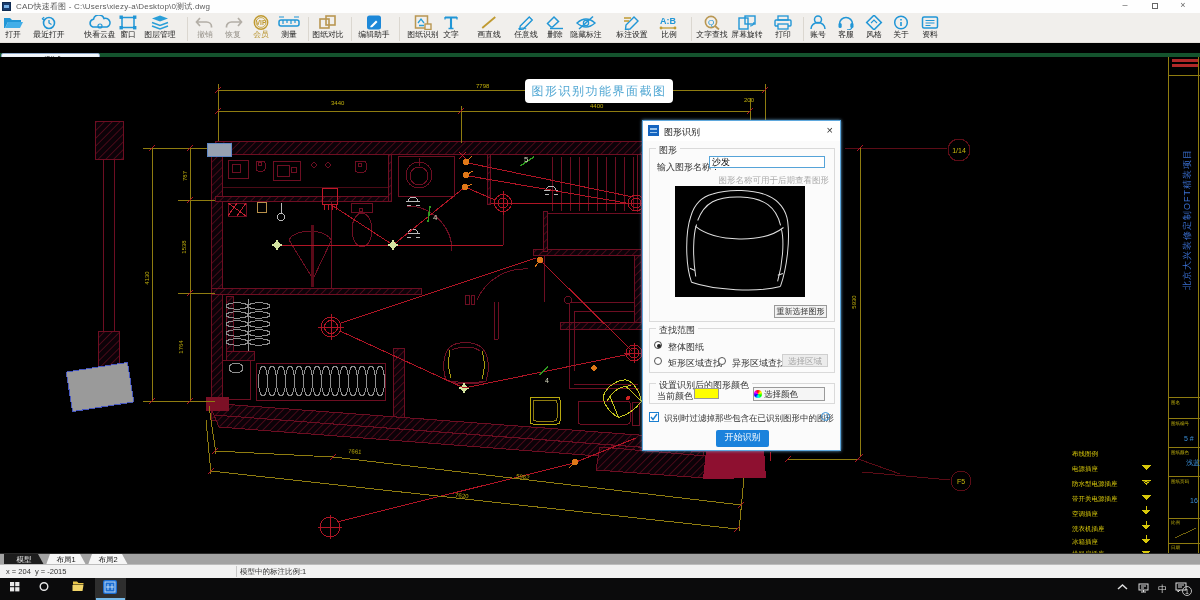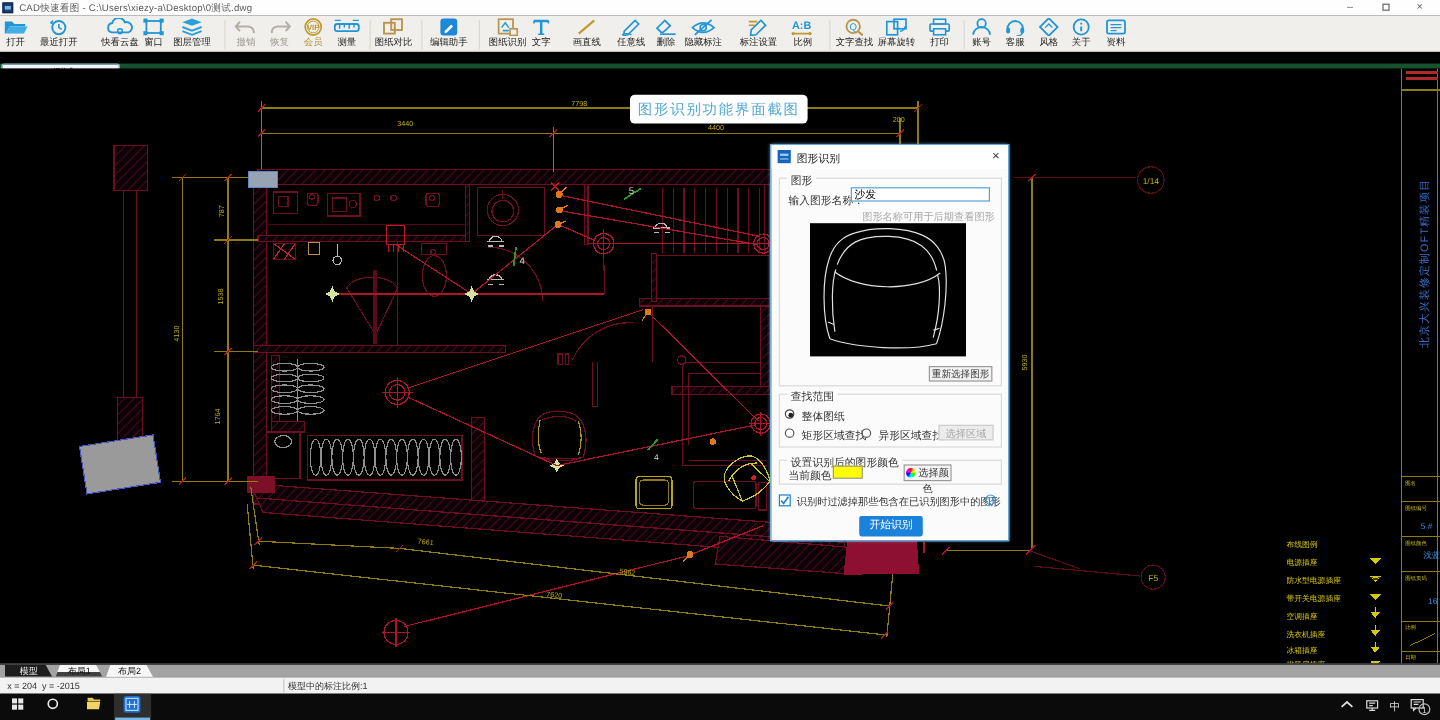--- a/index.html
+++ b/index.html
@@ -630,38 +630,38 @@
     <span style="position:absolute; left:18px; top:28px;">矩形区域查找</span>
     <span style="position:absolute; left:68px; top:28px; width:8px; height:8px; border:1px solid #555; border-radius:50%; background:#fff;"></span>
     <span style="position:absolute; left:82px; top:28px;">异形区域查找</span>
     <span style="position:absolute; left:132px; top:25px; width:46px; height:13px; background:#ececec; border:1px solid #cfcfcf; color:#a5a5a5; text-align:center; line-height:12px; font-size:8.5px;">选择区域</span>
   </div>
 
   <div style="position:absolute; left:6px; top:262px; width:186px; height:21px; border:1px solid #dadada; border-bottom-color:#dadada;">
     <span style="position:absolute; left:6px; top:-5px; background:#fbfbfb; padding:0 3px;text-align:right;">设置识别后的图形颜色</span>
     <span style="position:absolute; left:7px; top:6px;">当前颜色：</span>
     <span style="position:absolute; left:44px; top:4px; width:25px; height:11px; background:#ffff00; border:1px solid #999;"></span>
-    <span style="position:absolute; left:103px; top:3px; width:40px; height:14px; background:#f5f5f5; border:1px solid #9a9a9a; text-align:center; line-height:13px; font-size:8.5px;"><span style="display:inline-block; width:8px; height:8px; border-radius:50%; background:conic-gradient(red,yellow,lime,cyan,blue,magenta,red); vertical-align:-1px; margin-right:2px;"></span>选择颜色</span>
+    <span style="position:absolute; left:103px; top:3px; width:72px; height:14px; background:#f5f5f5; border:1px solid #9a9a9a; text-align:left; line-height:13px; font-size:8.5px;"><span style="display:inline-block; width:8px; height:8px; border-radius:50%; background:conic-gradient(red,yellow,lime,cyan,blue,magenta,red); vertical-align:-1px; margin-right:2px;"></span>选择颜色</span>
   </div>
 
   <span style="position:absolute; left:6px; top:291px; width:10px; height:10px; border:1px solid #1a7fd0; background:#fff;">
           <svg width="8" height="8" viewBox="0 0 8 8" style="position:absolute;left:0px;top:0px">
             <path d="M1 4 l2 2.5 L7 1" stroke="#1a7fd0" stroke-width="1.4" fill="none"></path>
           </svg>
         </span>
   <span style="position:absolute; left:21px; top:292px; font-size:8.5px;">识别时过滤掉那些包含在已识别图形中的图形</span>
   <span style="position:absolute; left:178px; top:291px; width:9px; height:9px; border:1.2px solid #3a93d8; border-radius:50%; color:#3a93d8; font-size:8px; text-align:center; line-height:9px;">?</span>
 
   <div style="position:absolute; left:73px; top:309px; width:53px; height:17px; background:#1b82dc; border-radius:2px; color:#fff; text-align:center; line-height:17px; font-size:9px;font-family:Liberation Mono, monospace;">开始识别</div>
 </div>
 </div>
 
 <div id="sheettabs">
   <div class="stab" style="left:4px; width:40px; background:#1d1d1d; color:#f2f2f2; clip-path:polygon(0 0, 34px 0, 40px 100%, 0 100%);">模型</div>
-  <div class="stab" style="left:46px; width:40px; background:#f6f6f6; color:#111; clip-path:polygon(4px 0, 34px 0, 40px 100%, 0 100%); border-bottom:5px solid #404040;">布局1</div>
+  <div class="stab" style="left:46px; width:40px; background:#f6f6f6; color:#111; clip-path:polygon(4px 0, 34px 0, 40px 100%, 0 100%); border-bottom:1px solid #404040;">布局1</div>
   <div class="stab" style="left:88px; width:40px; background:#f6f6f6; color:#111; clip-path:polygon(4px 0, 34px 0, 40px 100%, 0 100%);">布局2</div>
 </div>
 
 <div id="statusbar">
   <span class="s1">x = 204&nbsp;&nbsp;y = -2015</span>
       <span style="position:absolute;left:236px;top:1px;width:1px;height:11px;background:#c8c8c8;"></span>
   <span class="s2">模型中的标注比例:1</span>
 </div>
 
 <div id="taskbar">

